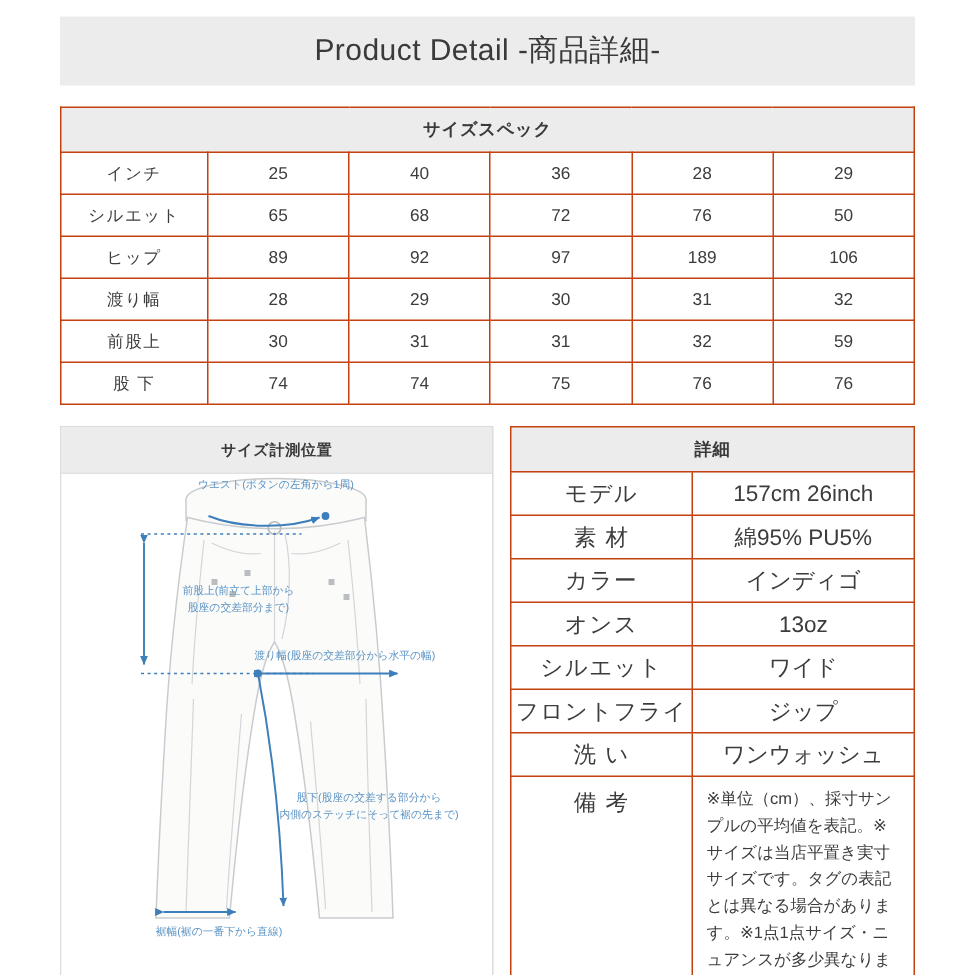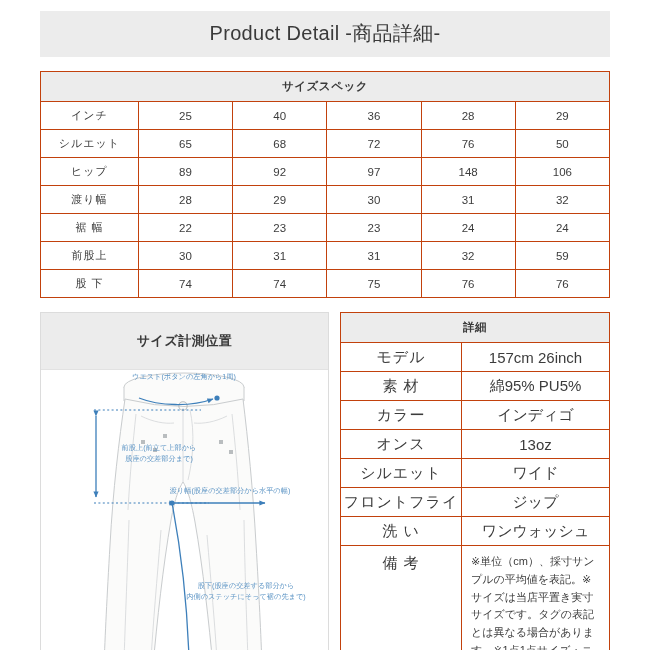--- a/index.html
+++ b/index.html
@@ -88,24 +88,24 @@
   .panel-right { width: 270px; flex: none; }
 
   .panel-box {
     border: 1px solid #dcdcdc;
     background: #ffffff;
     box-sizing: border-box;
   }
   .panel-title {
     background: #ececec;
     text-align: center;
-    font-size: 13px;
+    font-size: 10px;
     font-weight: bold;
     color: #3a3a3a;
-    padding: 19px 0;
+    padding: 8px 0;
     letter-spacing: 0.5px;
     border-bottom: 1px solid #e2e2e2;
   }
 
   
   .diagram-body {
     height: 334px;
     position: relative;
     background: #ffffff;
     overflow: hidden;
@@ -176,38 +176,30 @@
           <td>68</td>
           <td>72</td>
           <td>76</td>
           <td>50</td>
         </tr>
         <tr>
           <td class="rowhead">ヒップ</td>
           <td>89</td>
           <td>92</td>
           <td>97</td>
-          <td>148</td>
+          <td>189</td>
           <td>106</td>
         </tr>
         <tr>
           <td class="rowhead">渡り幅</td>
           <td>28</td>
           <td>29</td>
           <td>30</td>
           <td>31</td>
           <td>32</td>
-        </tr>
-        <tr>
-          <td class="rowhead">裾 幅</td>
-          <td>22</td>
-          <td>23</td>
-          <td>23</td>
-          <td>24</td>
-          <td>24</td>
         </tr>
         <tr>
           <td class="rowhead">前股上</td>
           <td>30</td>
           <td>31</td>
           <td>31</td>
           <td>32</td>
           <td>59</td>
         </tr>
         <tr>

